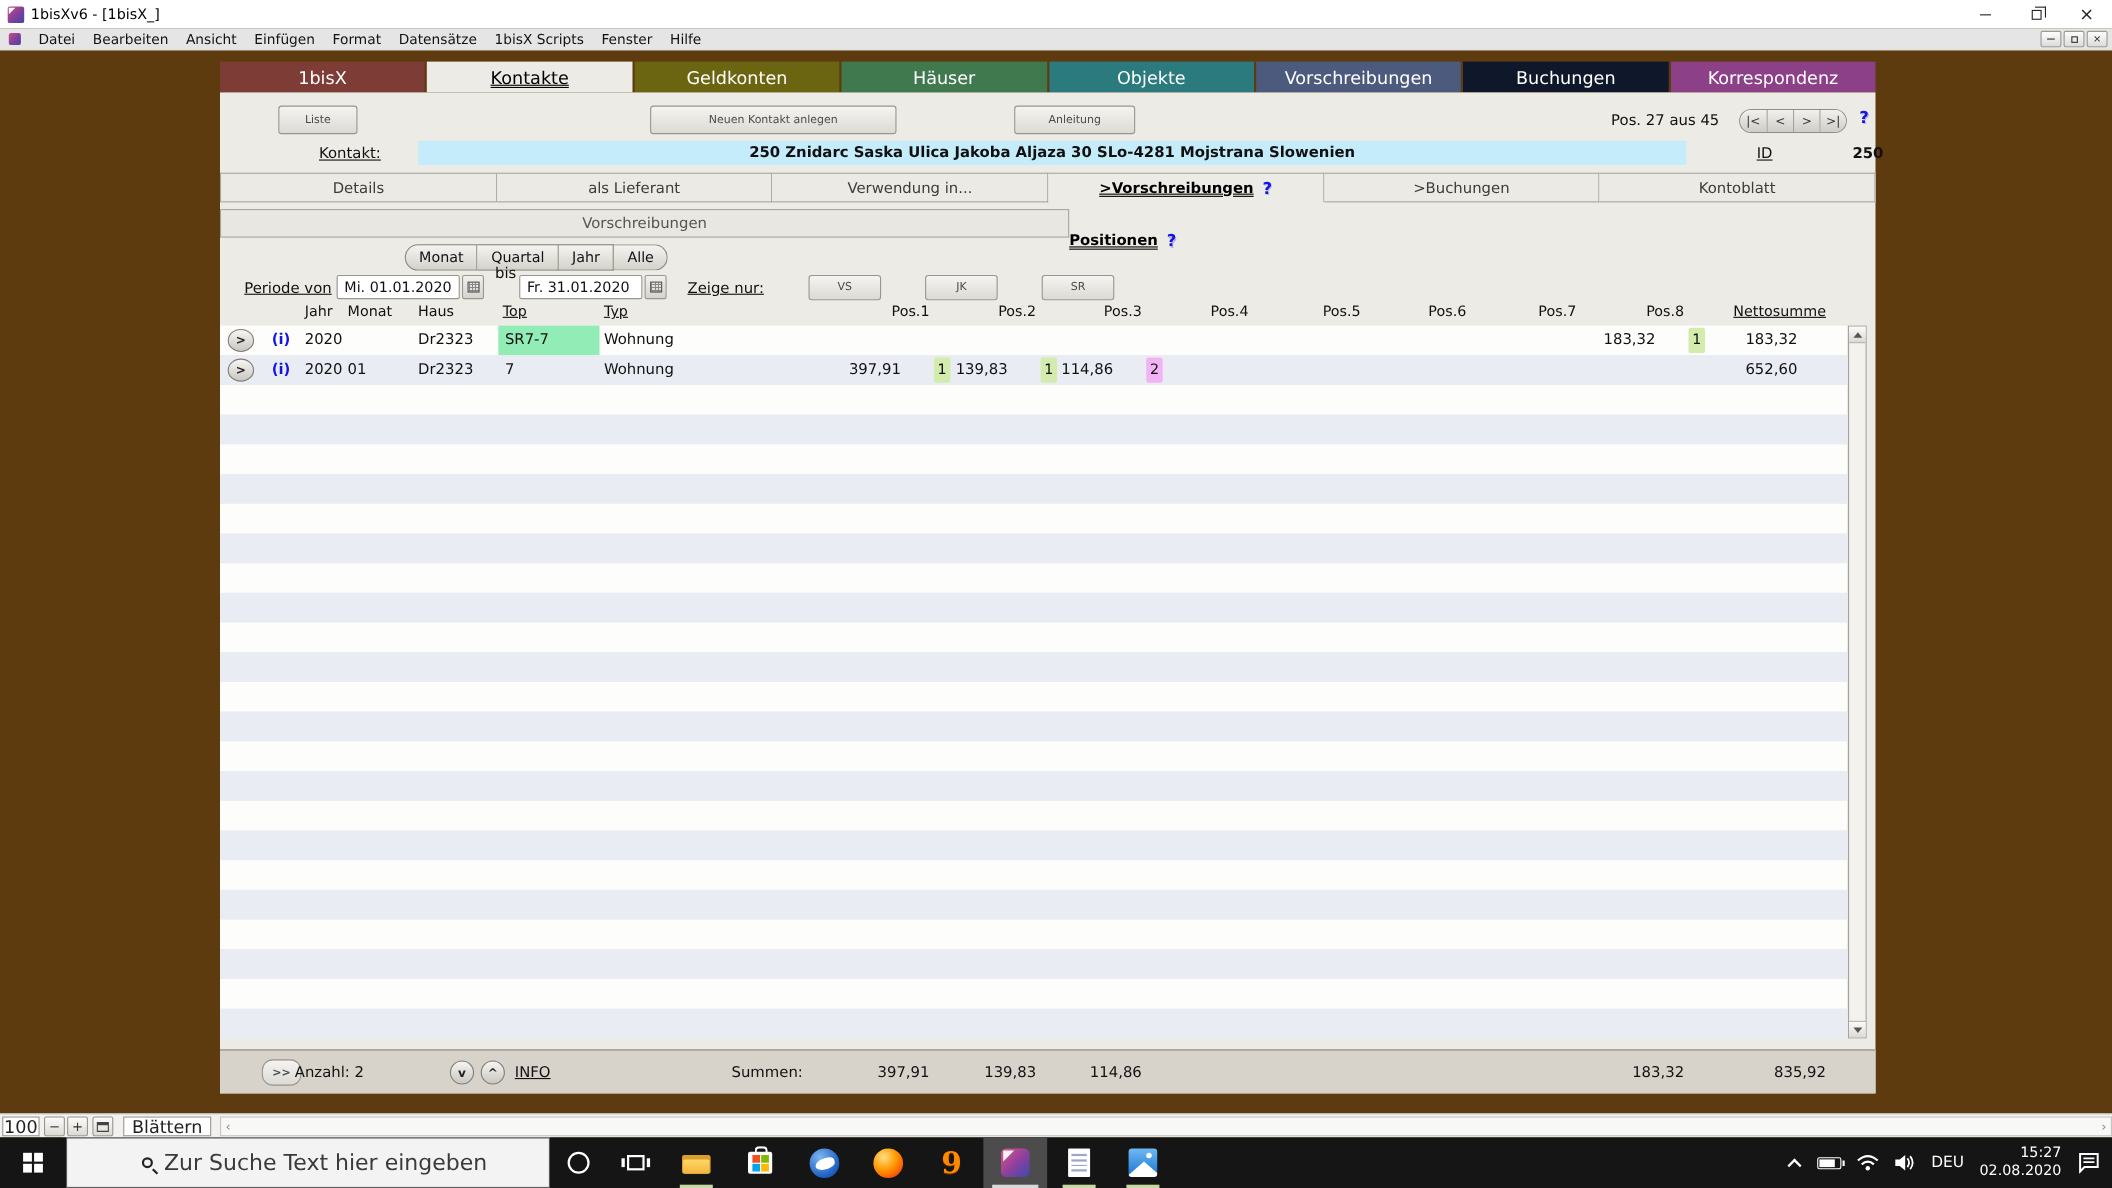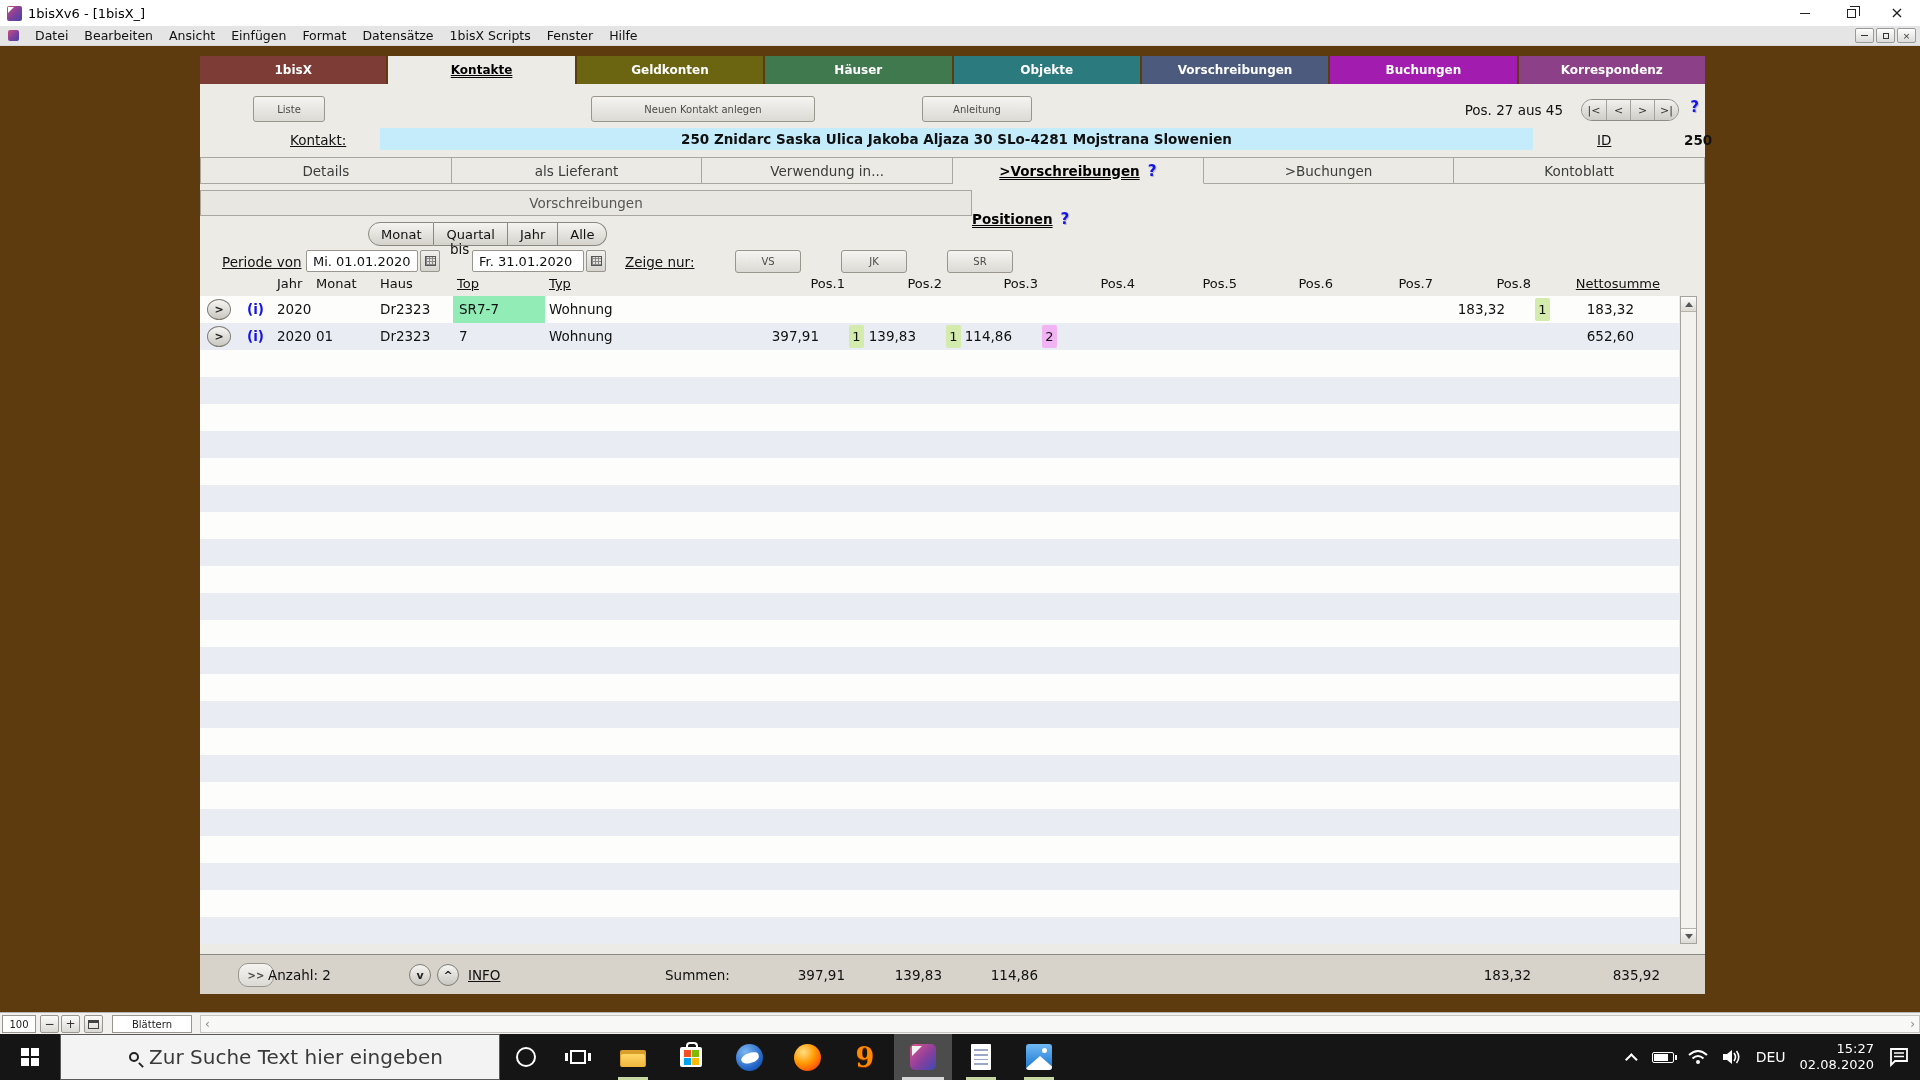--- a/index.html
+++ b/index.html
@@ -24,21 +24,21 @@
   .menubar { position:absolute; top:26px; left:0; width:100%; height:20px; background:#e5e5e5; display:flex; align-items:center; border-bottom:1px solid #d8d8d8; }
   .menu-mini-icon { width:11px; height:11px; margin:0 8px 0 8px; border-radius:2px; background:linear-gradient(135deg,#c94f7c,#7e3f9d 55%,#4545a0); }
   .menu-item { font-size:12.5px; color:#111; padding:0 8px; height:100%; display:flex; align-items:center; cursor:default; }
   .mdi-controls { margin-left:auto; margin-right:4px; display:flex; gap:2px; }
   .mdi-btn { width:19px; height:15px; background:linear-gradient(#fdfdfd,#dcdcda); border:1px solid #9a9a98; border-radius:2px; display:flex; align-items:center; justify-content:center; font-size:9px; color:#333; }
   .mdi-restore { width:6px; height:6px; border:1px solid #333; }
 
   
   .desktop { position:absolute; top:46px; left:0; width:1920px; height:966px; background:#5d3b0e; }
   .tabs { position:absolute; left:200px; top:10px; width:1505px; height:28px; display:flex; gap:2px; }
-  .tab { flex:1; display:flex; align-items:center; justify-content:center; color:#fff; font-size:12px; font-weight:bold; cursor:default; }
+  .tab { flex:1; display:flex; align-items:center; justify-content:center; color:#fff; font-size:16px; font-weight:normal; cursor:default; }
   .tab.active { background:#ecebe5; color:#000; }
   .tab.active .tab-label { text-decoration:underline double; }
 
   .panel { position:absolute; left:200px; top:38px; width:1505px; height:910px; background:#ecebe5; }
   .abs { position:absolute; }
 
   .btn { background:linear-gradient(#f5f4f1,#dcdad4); border:1px solid #99968e; border-radius:3px; color:#4c4b47;
          display:flex; align-items:center; justify-content:center; font-size:10px;margin-left:28px; }
   .ul { text-decoration:underline; }
   .lbl { font-size:13.5px; color:#111; }
@@ -124,21 +124,21 @@
   
   .summary { left:0; top:870px; width:1505px; height:40px; background:#d7d3cb; border-top:1px solid #8a8880; font-size:13.5px; color:#111; }
   .summary .s-abs { position:absolute; top:12px; }
   .btn-more { left:10px; top:8px; width:36px; height:24px; border-radius:10px; font-weight:bold; position:absolute; }
   .round-btn { position:absolute; top:9px; width:22px; height:22px; border-radius:50%; background:linear-gradient(#f6f5f2,#c9c7c0); border:1px solid #7f7d76; display:flex; align-items:center; justify-content:center; font-size:11px; font-weight:bold; color:#222; }
   .s-val { width:90px; text-align:right; position:absolute; top:12px; }
   .s-netto { right:45px; width:100px; text-align:right; position:absolute; top:12px; }
 
   
   .statusbar { position:absolute; top:1012px; left:0; width:1920px; height:22px; background:#f2f1ef; border-top:1px solid #b5b5b3; }
-  .sb-box { position:absolute; top:2px; height:18px; background:#fff; border:1px solid #98968f; display:flex; align-items:center; justify-content:center; font-size:10px; color:#222; }
+  .sb-box { position:absolute; top:2px; height:18px; background:#fff; border:1px solid #98968f; display:flex; align-items:center; justify-content:center; font-size:16px; color:#222; }
   .sb-zoom { left:2px; width:34px; }
   .sb-btn { position:absolute; top:2px; width:19px; height:18px; background:linear-gradient(#fbfbfa,#dcdad5); border:1px solid #98968f; border-radius:2px; display:flex; align-items:center; justify-content:center; font-size:12px; color:#333; }
   .sb-minus { left:40px; } .sb-plus { left:61px; } .sb-layout { left:84px; }
   .layout-glyph { width:11px; height:9px; border:1px solid #444; border-top-width:3px; }
   .sb-mode { left:112px; width:80px; }
   .hscroll { position:absolute; left:200px; right:0; top:2px; height:18px; background:#f8f8f7; border:1px solid #c6c4c0; display:flex; justify-content:space-between; align-items:center; padding:0 4px; color:#8a8a8a; font-size:12px; }
 
   
   .taskbar { position:absolute; top:1034px; left:0; width:1920px; height:46px; background:#151515; display:flex; align-items:stretch; }
   .tb-cell { display:flex; align-items:center; justify-content:center; position:relative; }
@@ -243,21 +243,21 @@
         </div>
         <div class="tab" style="background: rgb(65, 121, 79);">
           <span class="tab-label">Häuser</span>
         </div>
         <div class="tab" style="background: rgb(43, 122, 125);">
           <span class="tab-label">Objekte</span>
         </div>
         <div class="tab" style="background: rgb(76, 91, 125);">
           <span class="tab-label">Vorschreibungen</span>
         </div>
-        <div class="tab" style="background: #a21caf; text-align: right;">
+        <div class="tab" style="background: #0f172a; text-align: right;">
           <span class="tab-label">Buchungen</span>
         </div>
         <div class="tab" style="background: rgb(140, 64, 135);">
           <span class="tab-label">Korrespondenz</span>
         </div>
       </div>
 
     <div class="panel">
 
       <div class="btn abs btn-liste">Liste</div>

